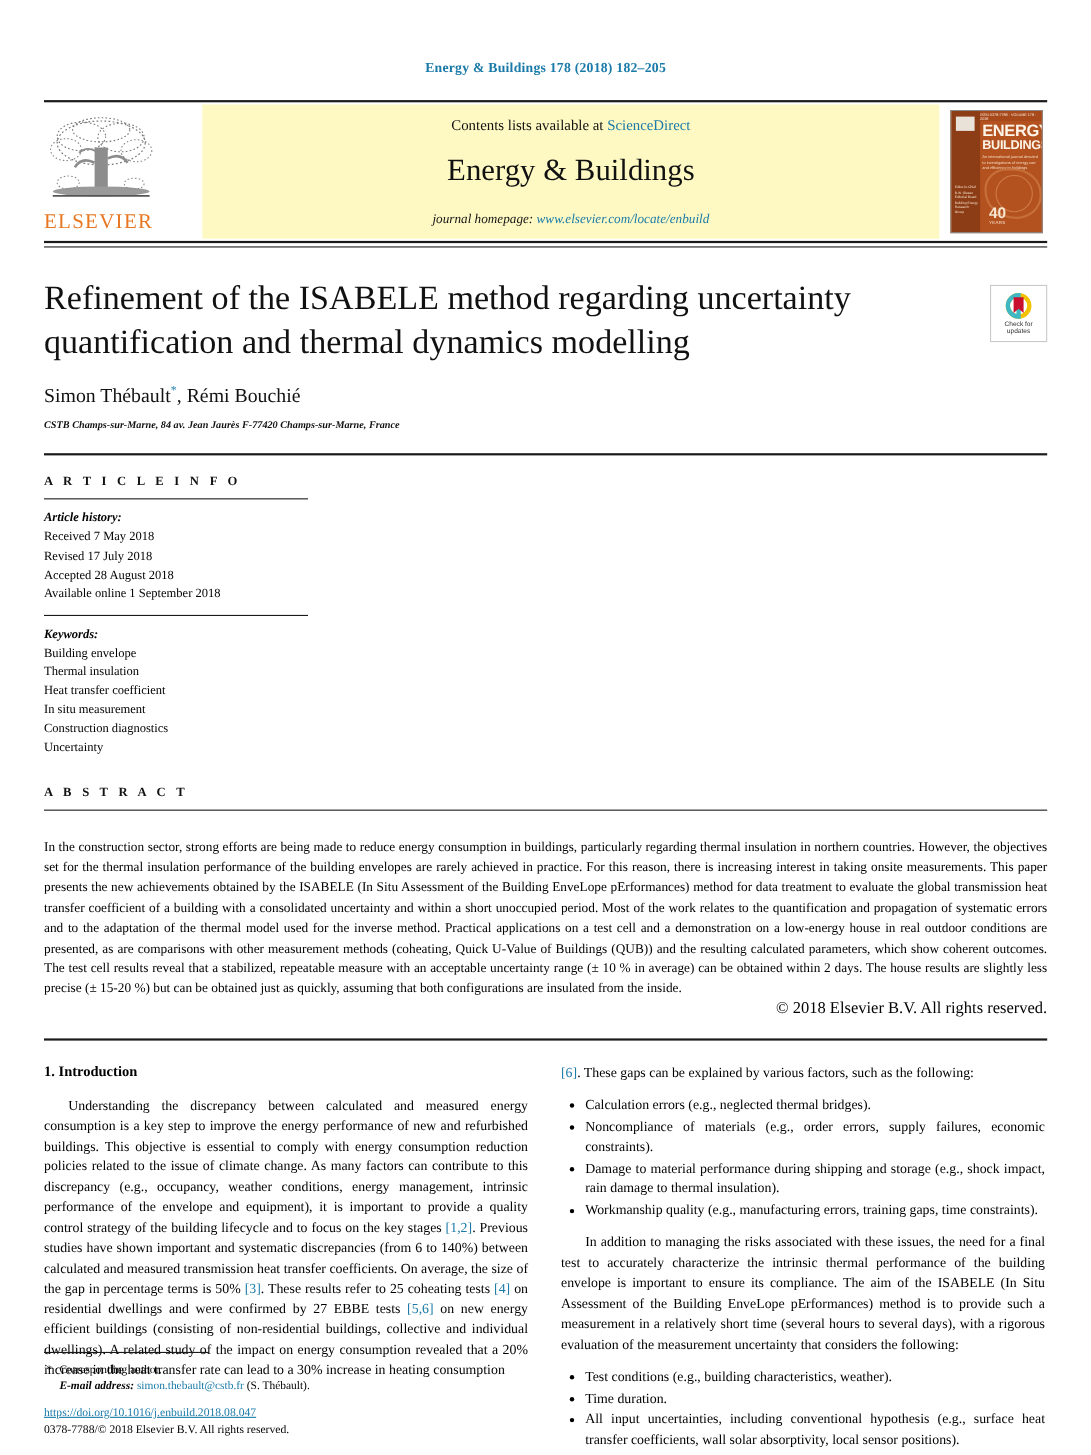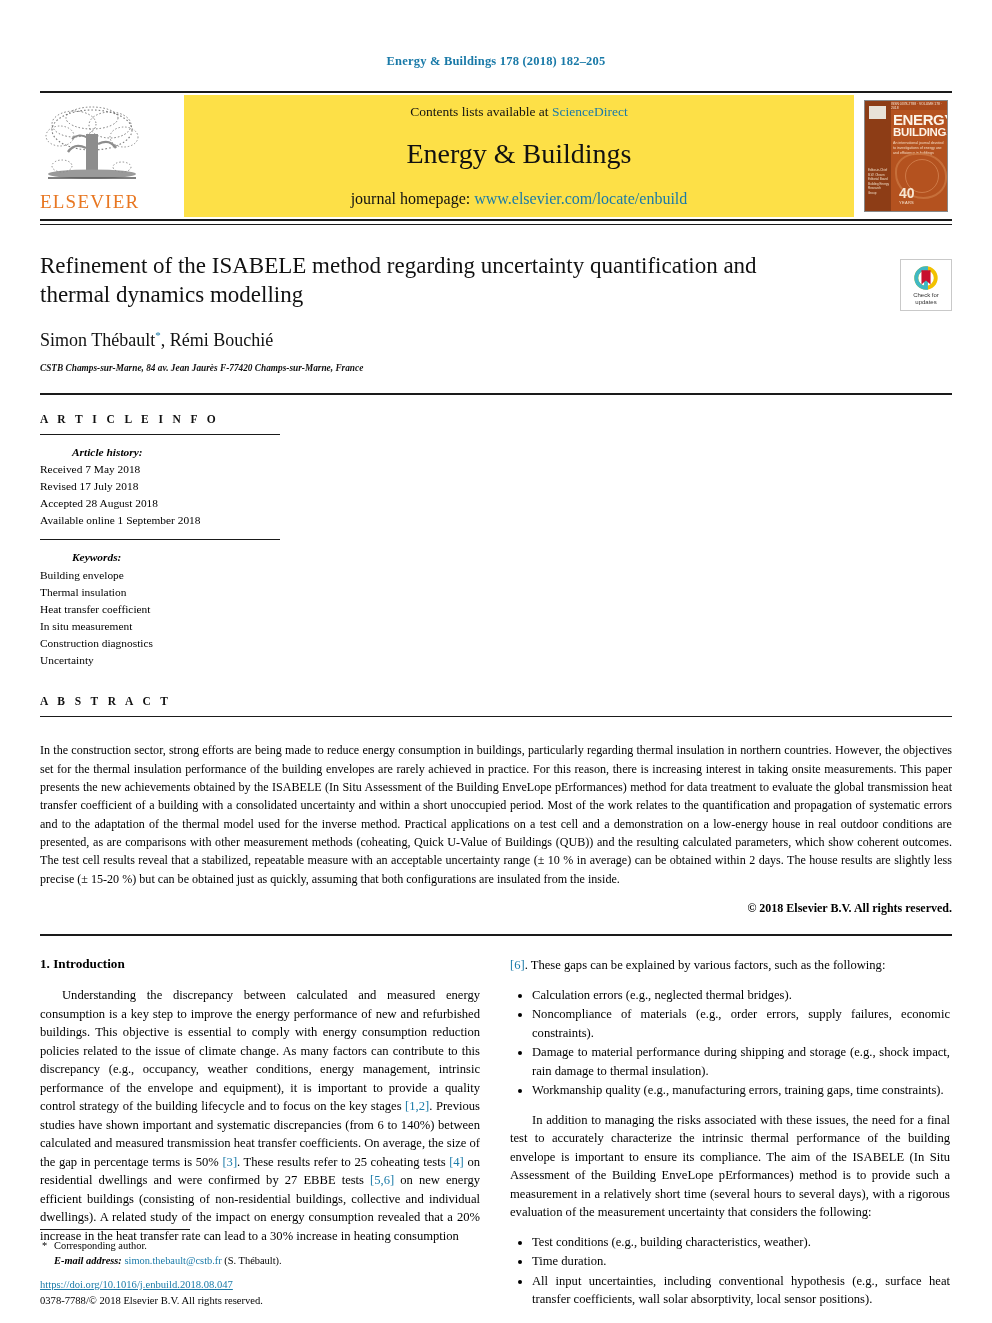--- a/index.html
+++ b/index.html
@@ -44,34 +44,34 @@
   .tree-svg { display:block; }
   .elsevier-word {
     font-family: "Liberation Serif", serif;
     color: #E87722;
     font-size: 19px;
     letter-spacing: 1.2px;
     margin-top: 1px;
   }
   .masthead-center {
     flex: 1 1 auto;
-    background: #fde047;
+    background: #fef9c3;
     display: flex; flex-direction: column;
     align-items: center; justify-content: center;
     gap: 2px;
     margin: 2px 6px 2px 4px;
   }
   .contents-line { font-size: 13.5px; color:#111; }
   .journal-name {
     font-size: 28px;
     font-family: "Liberation Serif", serif;
     color: #111;
     margin: 16px 0 18px;
   }
-  .homepage-line { font-size: 16px; color: #111; }
+  .homepage-line { font-size: 12px; color: #111; font-style: italic; }
   .link { color: #1a7aa8; text-decoration: none; }
   .masthead-cover {
     width: 92px; flex: 0 0 92px;
     display: flex; align-items: center; justify-content: center;
   }
   .cover-thumb {
     width: 84px; height: 112px;
     border: 1px solid #888;
     position: relative;
     overflow: hidden;
@@ -125,21 +125,21 @@
     position:absolute; left:3px; bottom:16px; width:21px;
     color:#f0dcc6; font-size:3px; line-height:1.5;
     font-family:"Liberation Sans", sans-serif;
   }
   .masthead-bottom { border-top: 2.5px solid #1a1a1a; }
   .masthead-rule2 { border-top: 1px solid #1a1a1a; margin-top: 3px; }
 
   
   .title-block { margin-top: 26px; position: relative; }
   .paper-title {
-    font-size: 23px;
+    font-size: 31px;
     line-height: 1.28;
     font-weight: normal;
     margin: 0;
     max-width: 740px;
     color: #111;
   }
   .authors {
     margin-top: 19px;
     font-size: 18px;
     color: #111;
@@ -171,29 +171,29 @@
   
   .info-abstract { display: flex; gap: 26px; margin-top: 18px; flex-direction: column; }
   .article-info { width: 240px; flex: 0 0 240px; }
   .abstract-col { flex: 1 1 auto; }
   .sec-label {
     font-size: 11.5px; font-weight: bold; letter-spacing: 3.4px;
     color:#111;
   }
   .sec-rule { border-top: 1.6px solid #1a1a1a; margin-top: 9px; }
   .ai-group { margin-top: 9px; font-size: 11.4px; line-height: 1.5; }
-  .ai-head { font-style: italic; font-weight: bold; margin-left: 32px; }
+  .ai-head { font-style: italic; font-weight: bold; }
   .ai-rule { border-top: 1.3px solid #1a1a1a; margin-top: 10px; }
   .abstract-body {
     margin-top: 24px;
     font-size: 12.1px;
     line-height: 1.52;
     text-align: justify;
   }
-  .copyright { margin-top: 13px; text-align: right; font-size: 12px; font-weight:bold; }
+  .copyright { margin-top: 1px; text-align: right; font-size: 15px; font-weight:normal; }
 
   .rule-thick2 { border-top: 2.5px solid #1a1a1a; margin-top: 18px; }
 
   
   .body-cols { display: flex; gap: 30px; margin-top: 20px; }
   .col { width: 440px; flex: 0 0 440px; font-family: Liberation Serif, serif; }
   .sec-heading {
     font-size: 13.2px; font-weight: bold; margin: 0 0 14px;
   }
   .para {

